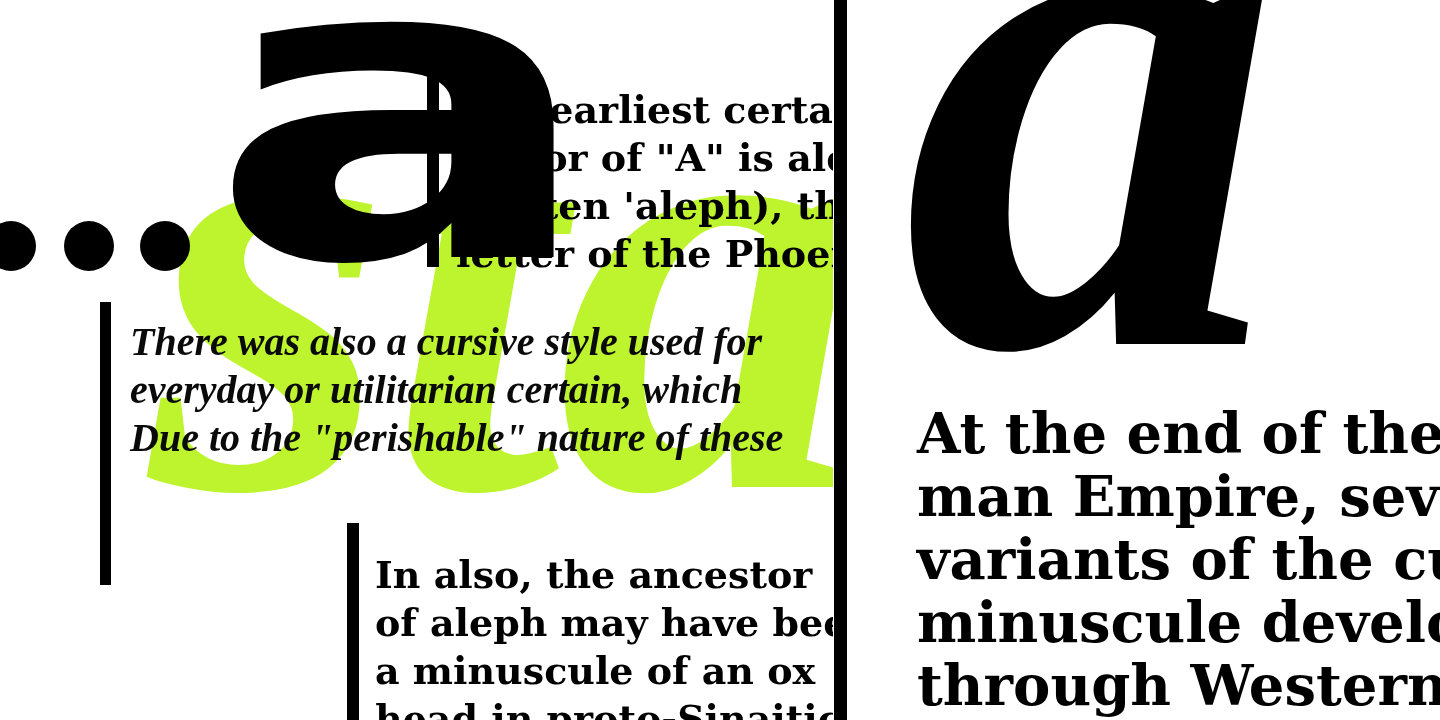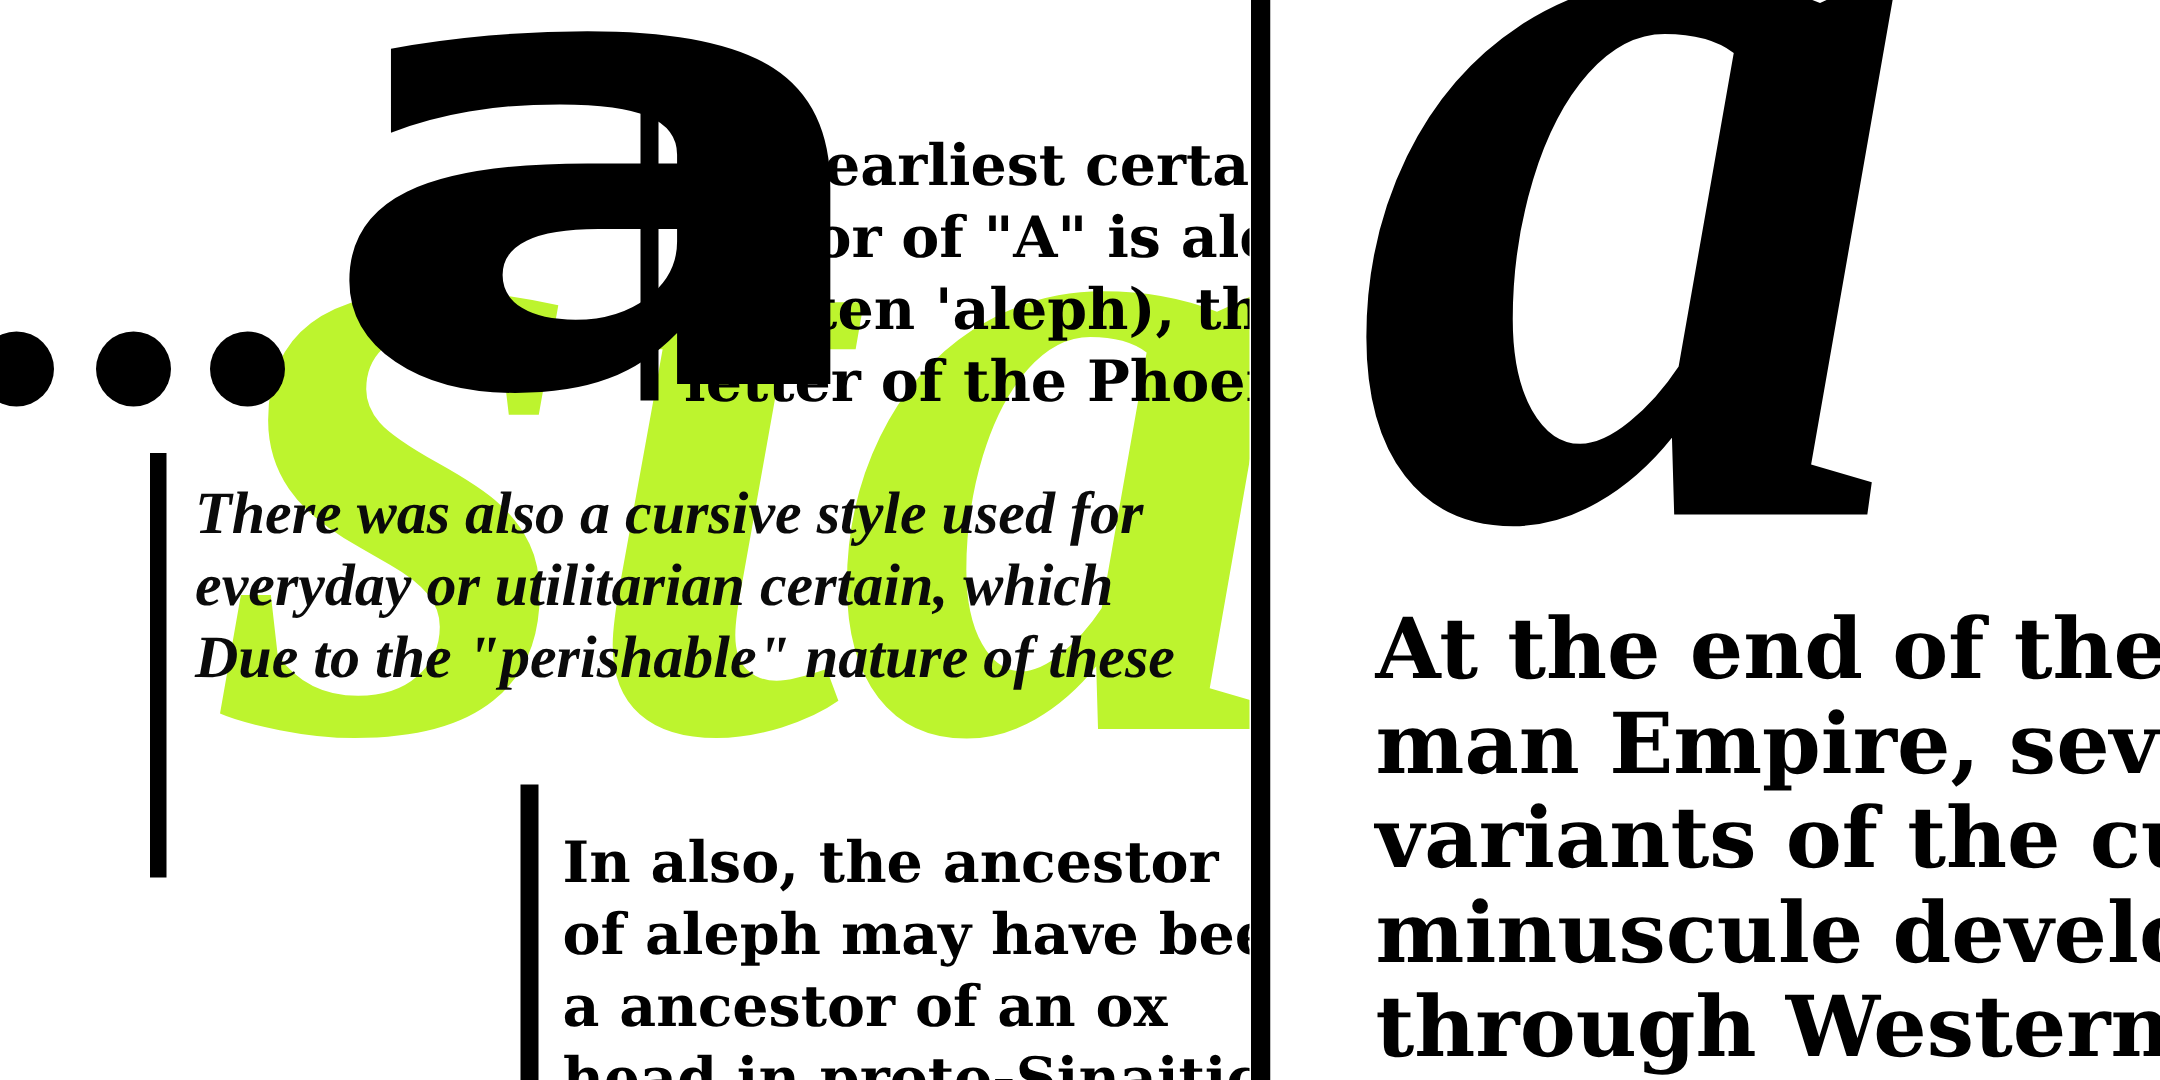--- a/index.html
+++ b/index.html
@@ -159,21 +159,21 @@
       <div class="line">There was also a cursive style used for</div>
       <div class="line">everyday or utilitarian certain, which</div>
       <div class="line">Due to the "perishable" nature of these</div>
     </div>
 
     <div class="rule rule-3"></div>
 
     <div class="para para-oxhead">
       <div class="line">In also, the ancestor</div>
       <div class="line">of aleph may have been</div>
-      <div class="line">a ancestor of an ox</div>
+      <div class="line">a minuscule of an ox</div>
       <div class="line">head in proto-Sinaitic</div>
     </div>
 
   </div>
 
   <div class="divider-bar"></div>
 
   <div class="right-panel">
 
     <div class="glyph-a-right">a</div>

